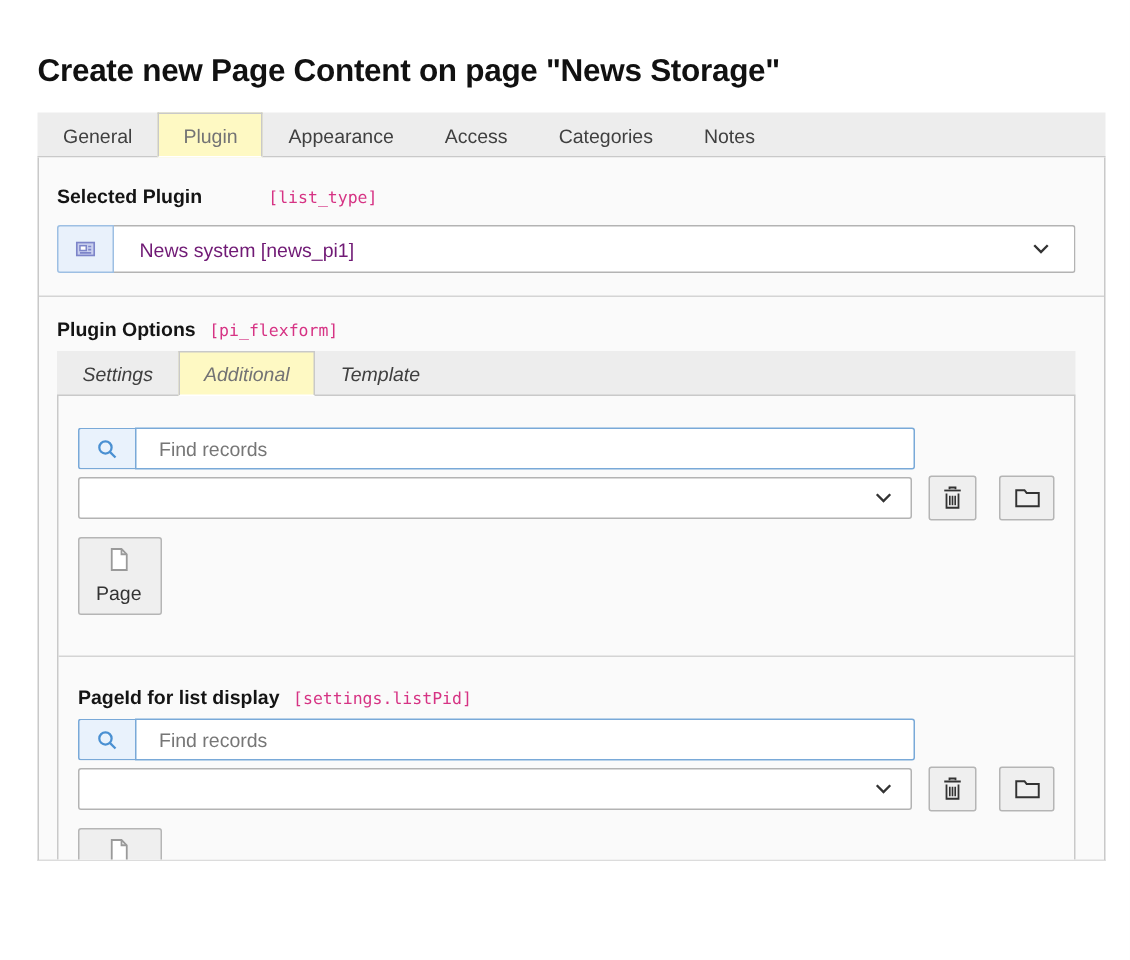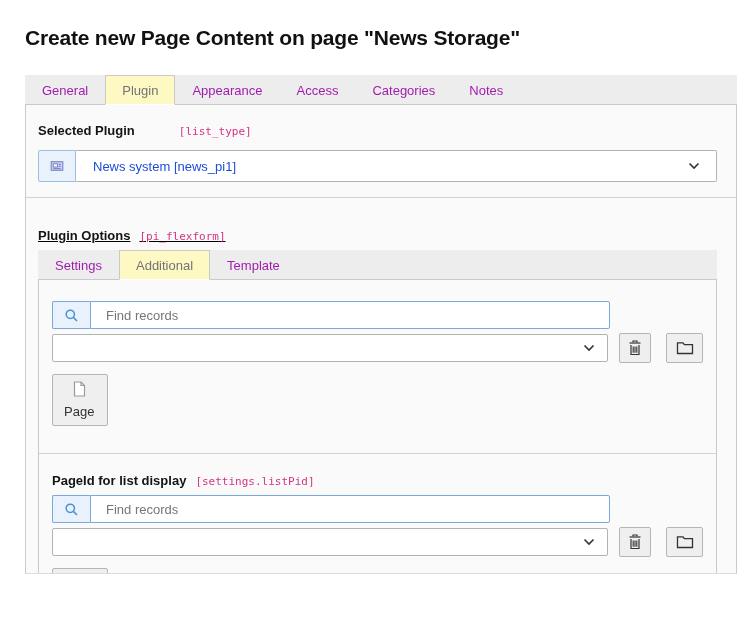--- a/index.html
+++ b/index.html
@@ -1,50 +1,50 @@
 <!DOCTYPE html>
 <html><head>
 <meta charset="utf-8">
 <style>
   * { margin:0; padding:0; box-sizing:border-box; }
   html,body { width:753px; height:640px; background:#fff; overflow:hidden;
               font-family:"Liberation Sans","DejaVu Sans",sans-serif; }
 
-  .page-title { margin:26px 0 0 25px; font-size:21px; font-weight:600; color:#111; letter-spacing:-0.2px; }
+  .page-title { margin:36px 0 0 25px; font-size:21px; font-weight:600; color:#111; letter-spacing:-0.2px; }
 
   .form-wrap { position:absolute; left:25px; top:75px; width:712px; }
 
   
   .tabbar { display:flex; background:#ededed; border-bottom:1px solid #c9c9c9; }
-  .tab { padding:7px 16px 6px; font-size:13px; color:#a21caf; cursor:pointer;
+  .tab { padding:7px 16px 6px; font-size:13px; color:#404040; cursor:pointer;
          border:1px solid transparent; border-bottom:none; margin-bottom:-1px; }
   .tab.active { background:#fef9c3; border-color:#c9c9c9; border-bottom:1px solid #fff; color:#737374; }
 
   
   .panel { border:1px solid #c9c9c9; border-top:none; background:#fafafa;
            height:469px; overflow:hidden; padding:12px 19px 0 12px;
            border-bottom:1px solid #dcdcdc; }
 
   .field-label-row { display:flex; align-items:baseline; gap:9px; }
   .field-label { font-size:13px; font-weight:700; color:#141414; }
   .field-code { font-family:"DejaVu Sans Mono","Liberation Mono",monospace; font-size:11px; color:#d63384; }
 
   
   .select-group { display:flex; height:32px; margin-top:12px; }
   .select-icon-box { width:38px; background:#e9f1fb; border:1px solid #9dbfe3;
                      border-radius:2px 0 0 2px; display:flex; align-items:center; justify-content:center; }
   .select-body { flex:1; position:relative; background:#fff; border:1px solid #b3b3b3; border-left:none;
                  border-radius:0 2px 2px 0; display:flex; align-items:center; padding-left:17px;
-                 font-size:13px; color:#1d4ed8; cursor:pointer; }
+                 font-size:13px; color:#701a75; cursor:pointer; }
   .select-body .chev { position:absolute; right:16px; top:50%; margin-top:-4px; }
 
   .divider { border-top:1px solid #d4d4d4; margin:15px -19px 0 -12px; }
 
-  .section2-label { margin-top:30px;text-decoration:underline; }
-  .subtabs { margin-top:7px; }
+  .section2-label { margin-top:14px; }
+  .subtabs { margin-top:7px;font-style:italic; }
 
   .subpanel { border:1px solid #c9c9c9; border-top:none; background:#fafafa; padding:13px; }
   .subpanel .divider { margin:27px -13px 0 -13px; }
 
   
   .search-group { display:flex; height:28px; width:558px; margin-top:8px; }
   .search-icon-box { width:38px; background:#e9f2fc; border:1px solid #79a9d8; border-right:none;
                      border-radius:2px 0 0 2px; display:flex; align-items:center; justify-content:center; }
   .search-input { flex:1; border:1px solid #79a9d8; border-radius:0 2px 2px 0; background:#fff;
                   font-size:13px; color:#333; padding:0 24px 0 15px; outline:none;

